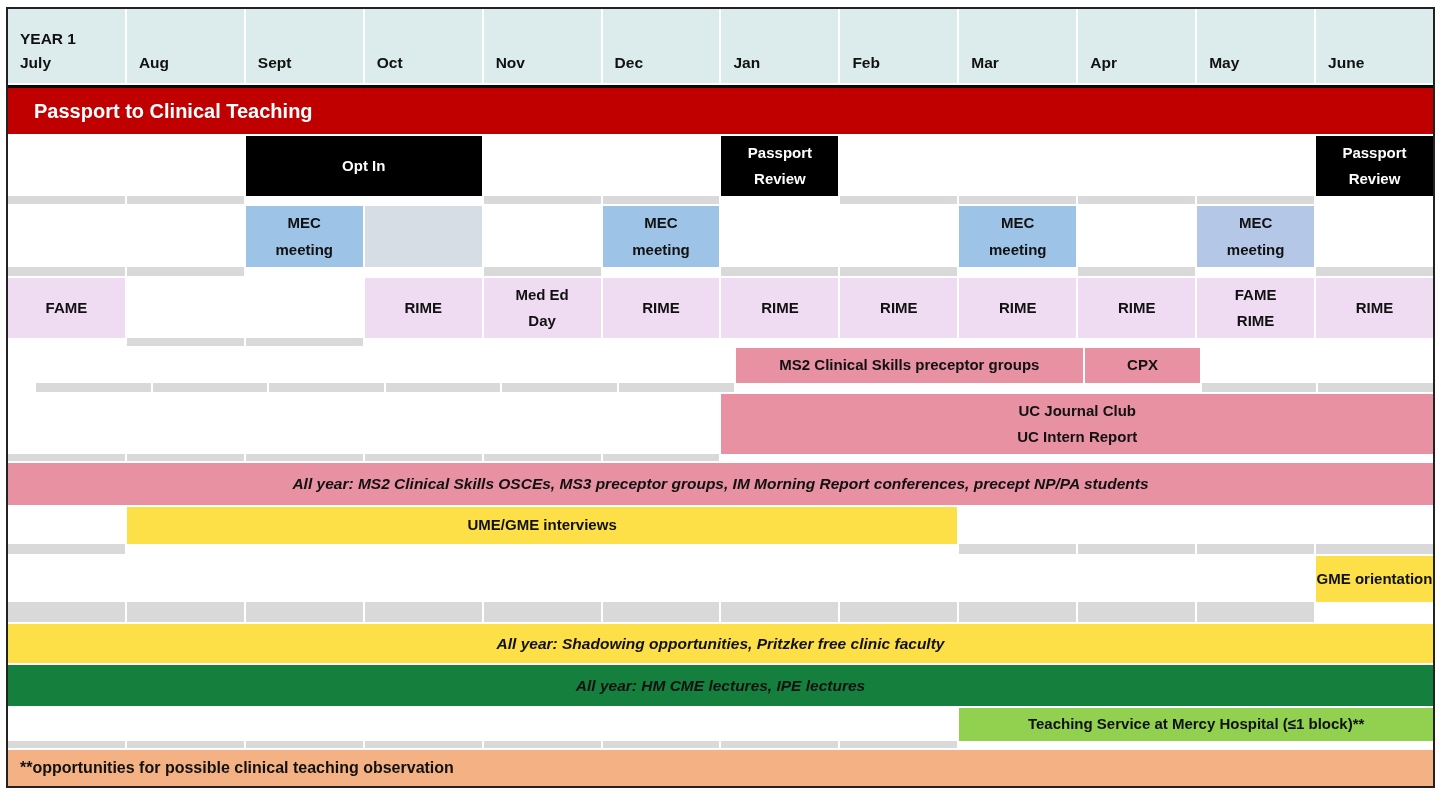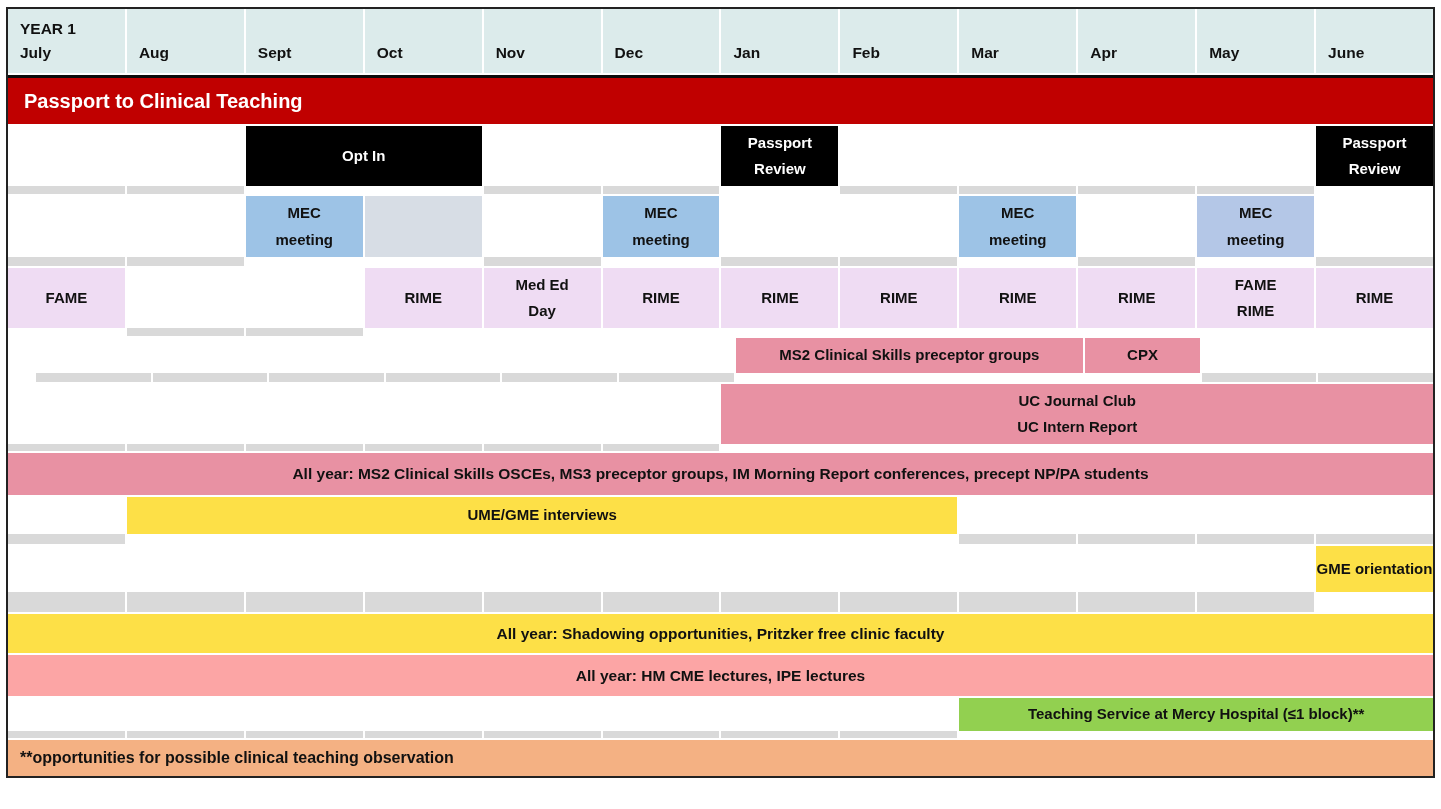--- a/index.html
+++ b/index.html
@@ -4,49 +4,49 @@
 <style>
   html,body { margin:0; padding:0; background:#ffffff; }
   body { font-family:"Liberation Sans", sans-serif; font-weight:bold; color:#111; }
   .table { width:1425px; margin:7px auto 7px auto; border:2px solid #222; background:#ffffff; }
   .row { display:grid; grid-template-columns:repeat(12,1fr); column-gap:2px; margin-bottom:2px; background:#fff; }
   .row:last-child { margin-bottom:0; }
   .cell { display:flex; align-items:center; justify-content:center; text-align:center;
           font-size:15px; line-height:1.75; white-space:pre-line; overflow:hidden; }
   .gray  { background:#d9d9d9; }
   
-  .r-header { height:64px; }
+  .r-header { height:74px; }
   .r-banner { height:46px; border-top:3px solid #0b0b0b; }
   .r-optin  { height:68px; }
   .r-mec    { height:70px; }
   .r-fame   { height:68px; }
   .r-ms2    { height:44px;padding-left:28px; }
   .r-uc     { height:67px; }
   .r-ally1  { height:42px; }
   .r-int    { height:47px; }
   .r-gme    { height:66px; }
   .r-ally2  { height:39px; }
   .r-ally3  { height:41px; }
   .r-teach  { height:40px; }
   .r-foot   { height:36px; }
   
   .head { background:#dcebeb; flex-direction:column; align-items:flex-start; justify-content:flex-end;
           padding:4px 2px 8px 12px; text-align:left; line-height:1.55; font-size:15.5px; }
   .banner { grid-column:1 / -1; background:#c00000; color:#ffffff; font-size:20px;
-            justify-content:flex-start; padding-left:16px; text-align:left; }
+            justify-content:flex-start; padding-left:26px; text-align:left; }
   .black { background:#000000; color:#ffffff; }
   .blue      { background:#9dc3e6; }
   .blue-lt   { background:#b4c7e7; }
   .blue-pale { background:#d7dde5; }
   .lav   { background:#efdcf3; }
   .pink  { background:#e891a3; }
   .cream { background:#fde047; }
-  .green  { background:#fca5a5; }
+  .green  { background:#15803d; }
   .green2 { background:#92d050; }
-  .full { grid-column:1 / -1; font-size:15.5px; }
+  .full { grid-column:1 / -1; font-size:15.5px;font-style:italic; }
   .foot { grid-column:1 / -1; background:#f4b183; justify-content:flex-start; text-align:left;
           padding-left:12px; font-size:16px; }
 </style>
 </head>
 <body>
 
 <div class="table">
 
   <div class="row r-header">
     <div class="cell head" style="grid-column:1">

